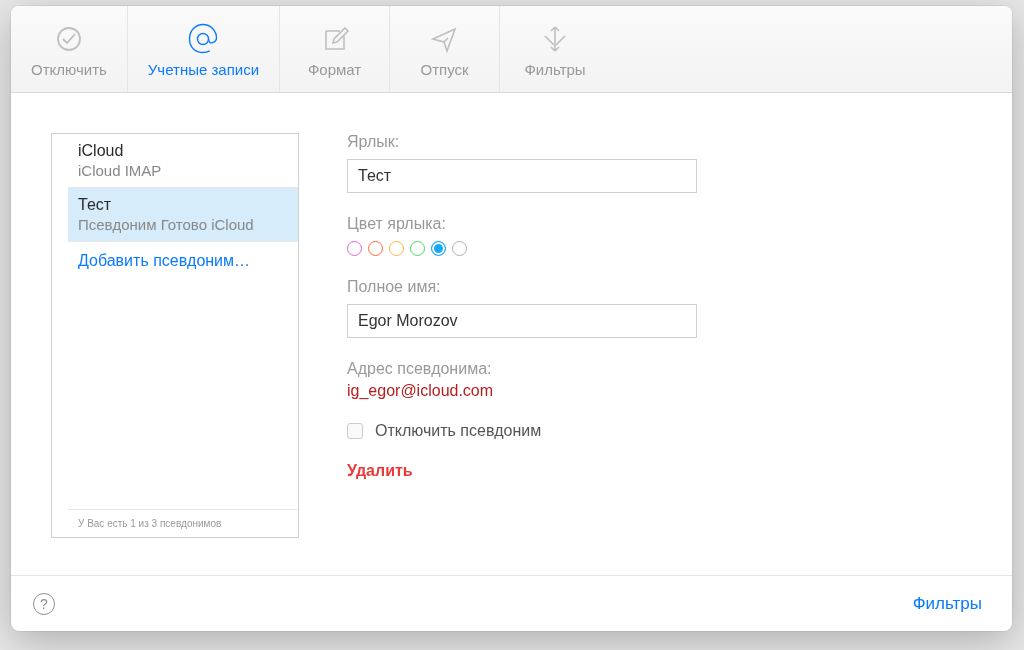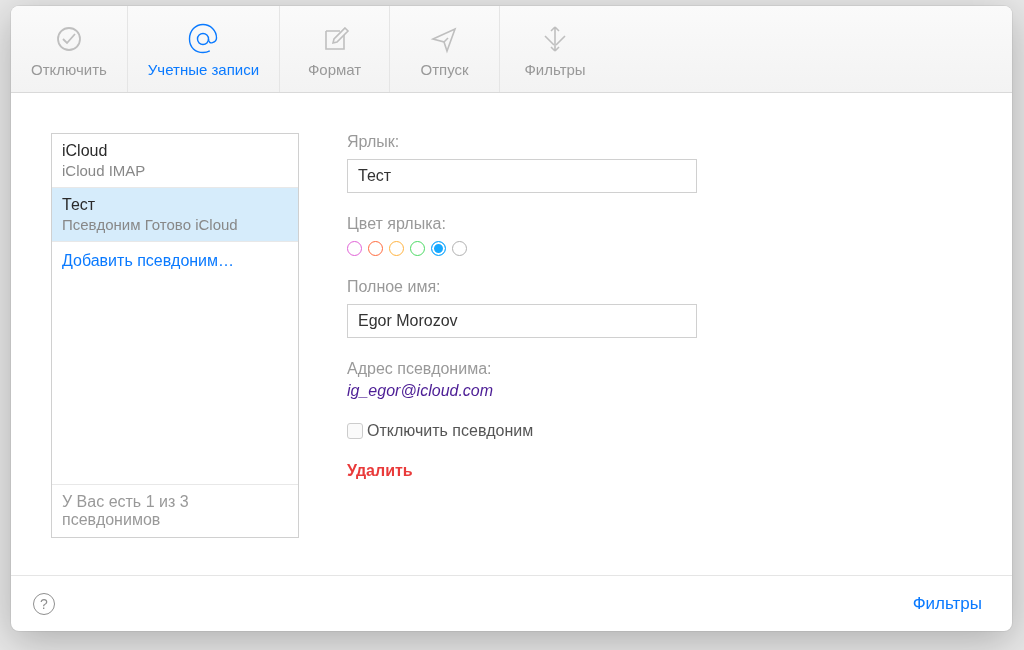--- a/index.html
+++ b/index.html
@@ -65,20 +65,21 @@
       flex: 1;
       display: flex;
       padding: 40px 40px 20px 40px;
     }
     .sidebar {
       width: 248px;
       border: 1px solid #d0d0d0;
       display: flex;
       flex-direction: column;
       height: 405px;
+      padding-left: 16px;
     }
     .sidebar-list {
       flex: 1;
       overflow-y: auto;
     }
     .sidebar-item {
       padding: 8px 10px;
       border-bottom: 1px solid #e8e8e8;
       cursor: pointer;
     }
@@ -100,21 +101,21 @@
     .sidebar-add {
       padding: 10px 10px;
       color: #0a7aff;
       font-size: 16px;
       cursor: pointer;
     }
     .sidebar-footer {
       border-top: 1px solid #e8e8e8;
       padding: 8px 10px;
       color: #999;
-      font-size: 16px;
+      font-size: 10px;
     }
     .form {
       flex: 1;
       padding-left: 48px;
     }
     .field-label {
       color: #999;
       font-size: 16px;
       margin-bottom: 8px;
     }
@@ -137,28 +138,27 @@
       height: 15px;
       border-radius: 50%;
       border: 1.5px solid;
       cursor: pointer;
       display: inline-block;
     }
     .section {
       margin-bottom: 22px;
     }
     .static-value {
-      color: #4c1d95;
-      font-size: 16px;
-      font-style: italic;
+      color: #b91c1c;
+      font-size: 16px;
     }
     .checkbox-row {
       display: flex;
       align-items: center;
-      gap: 4px;
+      gap: 12px;
       margin-top: 4px;
     }
     .checkbox {
       width: 16px;
       height: 16px;
       border: 1px solid #ccc;
       border-radius: 3px;
       background: #fafafa;
       cursor: pointer;
     }

